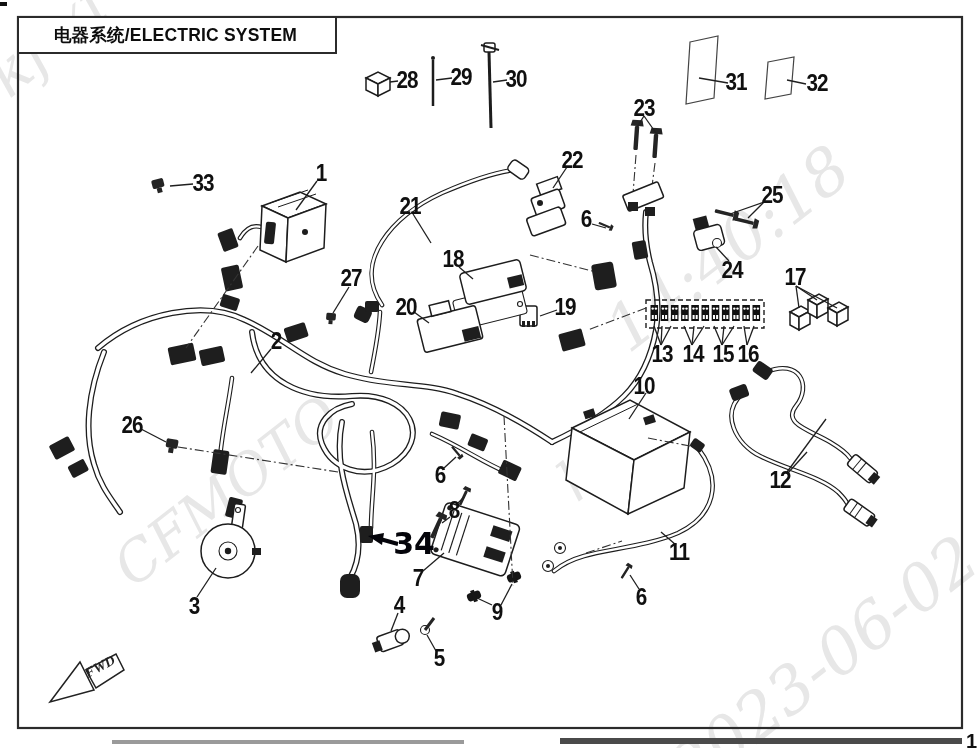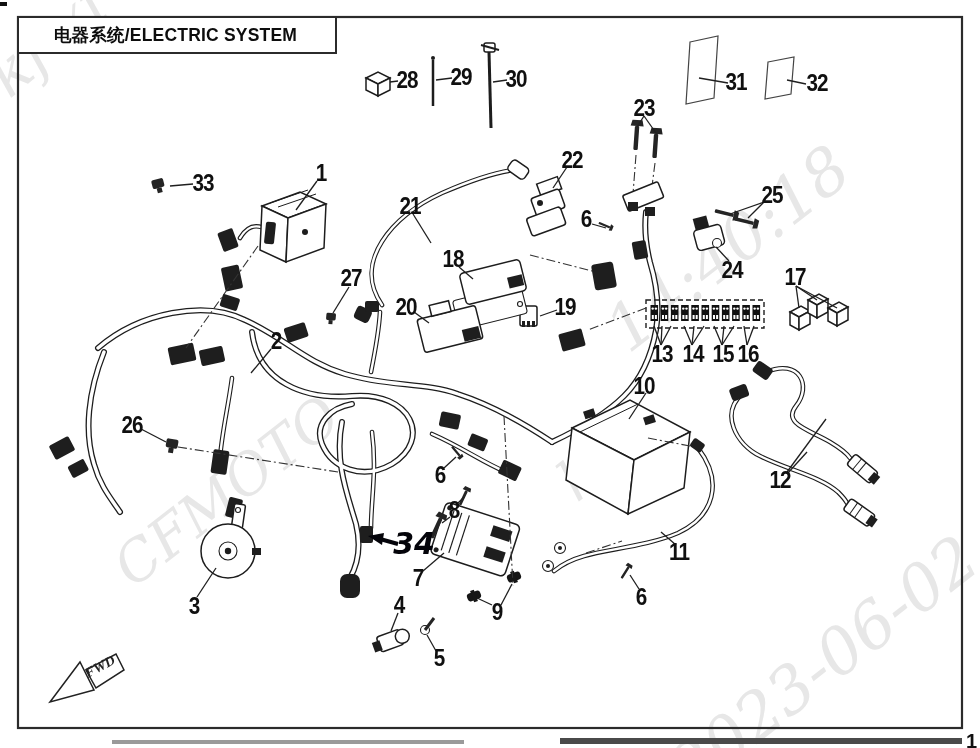--- a/index.html
+++ b/index.html
@@ -425,14 +425,14 @@
     <div class="callout" style="left: 732px; top: 270px;">24</div>
     <div class="callout" style="left: 772px; top: 195px;">25</div>
     <div class="callout" style="left: 132px; top: 425px;">26</div>
     <div class="callout" style="left: 351px; top: 278px;">27</div>
     <div class="callout" style="left: 407px; top: 80px;">28</div>
     <div class="callout" style="left: 461px; top: 77px;">29</div>
     <div class="callout" style="left: 516px; top: 79px;">30</div>
     <div class="callout" style="left: 736px; top: 82px;">31</div>
     <div class="callout" style="left: 817px; top: 83px;">32</div>
     <div class="callout" style="left: 203px; top: 183px;">33</div>
-    <div class="callout highlight" style="left: 414px; top: 543px; font-style: italic;">34</div>
+    <div class="callout highlight" style="left: 414px; top: 543px;">34</div>
   </div>
 
 </body></html>

